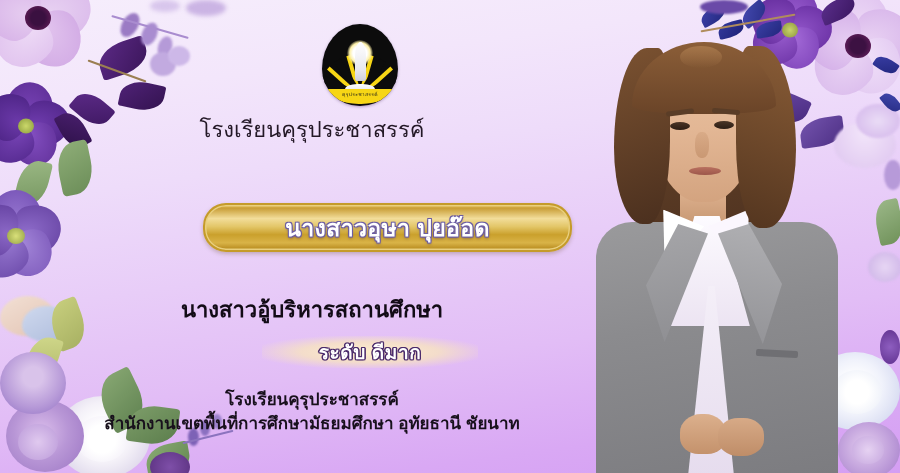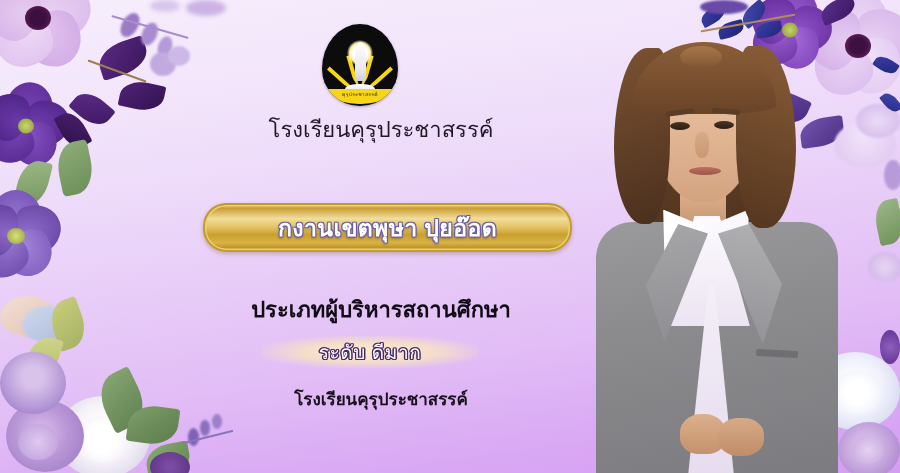--- a/index.html
+++ b/index.html
@@ -36,21 +36,21 @@
     background:linear-gradient(180deg,#ffffff,#e8e8ee 70%,#cfcfdb);
     border-radius:50% 50% 16% 16%/40% 40% 10% 10%;}
   .lotus{position:absolute;left:50%;bottom:13%;width:30px;height:11px;margin-left:-15px;
     background:linear-gradient(180deg,#ffffff,#dcdce6);border-radius:50%/60%;}
   .logo-band{position:absolute;left:8%;bottom:2%;width:84%;height:19%;
     background:#f7d615;border-radius:0 0 50% 50%/0 0 100% 100%;}
   .logo-band span{position:absolute;left:0;right:0;top:8%;text-align:center;
     font-size:5px;color:#1a1a1a;letter-spacing:.3px;white-space:nowrap;}
 
   
-  #content{position:absolute;left:0;top:0;width:624px;height:473px;padding-left:46px;}
+  #content{position:absolute;left:0;top:0;width:624px;height:473px;}
   .ctr{position:absolute;width:100%;text-align:center;}
   #school-top{top:112px;font-size:22px;color:#231826;font-weight:400;}
   #congrats{top:148px;font-size:31px;color:#100a14;font-weight:bold;letter-spacing:.5px;}
 
   #name-pill{
     position:absolute;left:203px;top:203px;width:365px;height:45px;border-radius:23px;
     background:linear-gradient(180deg,#e8c25a 0%,#d9a92f 6%,#f0d789 26%,#e6c濃 0%,#cf9f27 58%,#e5c straddle 0%,#d3a62b 78%,#b8871c 100%);
     background:linear-gradient(180deg,#dfb347 0%,#caa03a 8%,#f2dd9a 30%,#e3c668 48%,#caa02c 66%,#d9b347 84%,#b3861a 100%);
     border:2.5px solid #c59b2a;
     box-shadow:0 0 0 1.5px #e9cf7e inset,0 2px 4px rgba(90,60,20,.28);
@@ -60,21 +60,21 @@
     font-size:23px;font-weight:bold;color:#ffffff;letter-spacing:.4px;
     text-shadow:0 0 2px #6a5aa0,1px 1px 0 #6d5fa4,-1px 1px 0 #6d5fa4,1px -1px 0 #6d5fa4,-1px -1px 0 #6d5fa4,0 2px 3px rgba(60,40,90,.45);
   }
 
   #award1{top:262px;font-size:22px;color:#120b16;font-weight:bold;}
   #award2{top:292px;font-size:22px;color:#120b16;font-weight:bold;}
 
   #level-wrap{position:absolute;left:262px;top:336px;width:216px;height:32px;
     background:radial-gradient(ellipse at 50% 50%,rgba(255,240,200,.95) 0%,rgba(250,232,186,.72) 45%,rgba(240,216,170,0) 78%);
     display:flex;align-items:center;justify-content:center;border-radius:6px;}
-  #level-wrap span{font-size:19px;font-weight:normal;color:#ffffff;letter-spacing:.6px;
+  #level-wrap span{font-size:19px;font-weight:bold;color:#ffffff;letter-spacing:.6px;
     text-shadow:1.4px 0 0 #4a2a6b,-1.4px 0 0 #4a2a6b,0 1.4px 0 #4a2a6b,0 -1.4px 0 #4a2a6b,
                 1px 1px 0 #4a2a6b,-1px 1px 0 #4a2a6b,1px -1px 0 #4a2a6b,-1px -1px 0 #4a2a6b;}
 
   #foot1{top:385px;font-size:17px;color:#18101c;font-weight:bold;}
   #foot2{top:409px;font-size:17px;color:#18101c;font-weight:bold;}
 
   
   #portrait{position:absolute;left:560px;top:34px;width:300px;height:439px;}
   .pr{position:absolute;}
   #hair-back{left:58px;top:10px;width:168px;height:196px;border-radius:50% 50% 44% 44%/56% 56% 44% 44%;
@@ -306,30 +306,31 @@
       </div>
     </div>
   </div>
 
   <div id="content">
 
     <div class="ctr" id="school-top">โรงเรียนคุรุประชาสรรค์</div>
 
 
     <div id="name-pill">
-      <span>กงานเขตพุษา ปุยอ๊อด</span>
-    </div>
-
-    <div class="ctr" id="award2">ประเภทผู้บริหารสถานศึกษา</div>
+      <span>นางสาวอุษา ปุยอ๊อด</span>
+    </div>
+
+    <div class="ctr" id="award2">นางสาวอู้บริหารสถานศึกษา</div>
 
     <div id="level-wrap">
       <span>ระดับ ดีมาก</span>
     </div>
 
     <div class="ctr" id="foot1">โรงเรียนคุรุประชาสรรค์</div>
+    <div class="ctr" id="foot2">สำนักงานเขตพื้นที่การศึกษามัธยมศึกษา อุทัยธานี ชัยนาท</div>
   </div>
 
   <div id="portrait">
     <div class="pr" id="hair-back"></div>
     <div class="pr" id="jacket"></div>
     <div class="pr" id="neck"></div>
     <div class="pr" id="shirt"></div>
     <div class="pr" id="collar-l"></div>
     <div class="pr" id="collar-r"></div>
     <div class="pr" id="lapel-l"></div>

